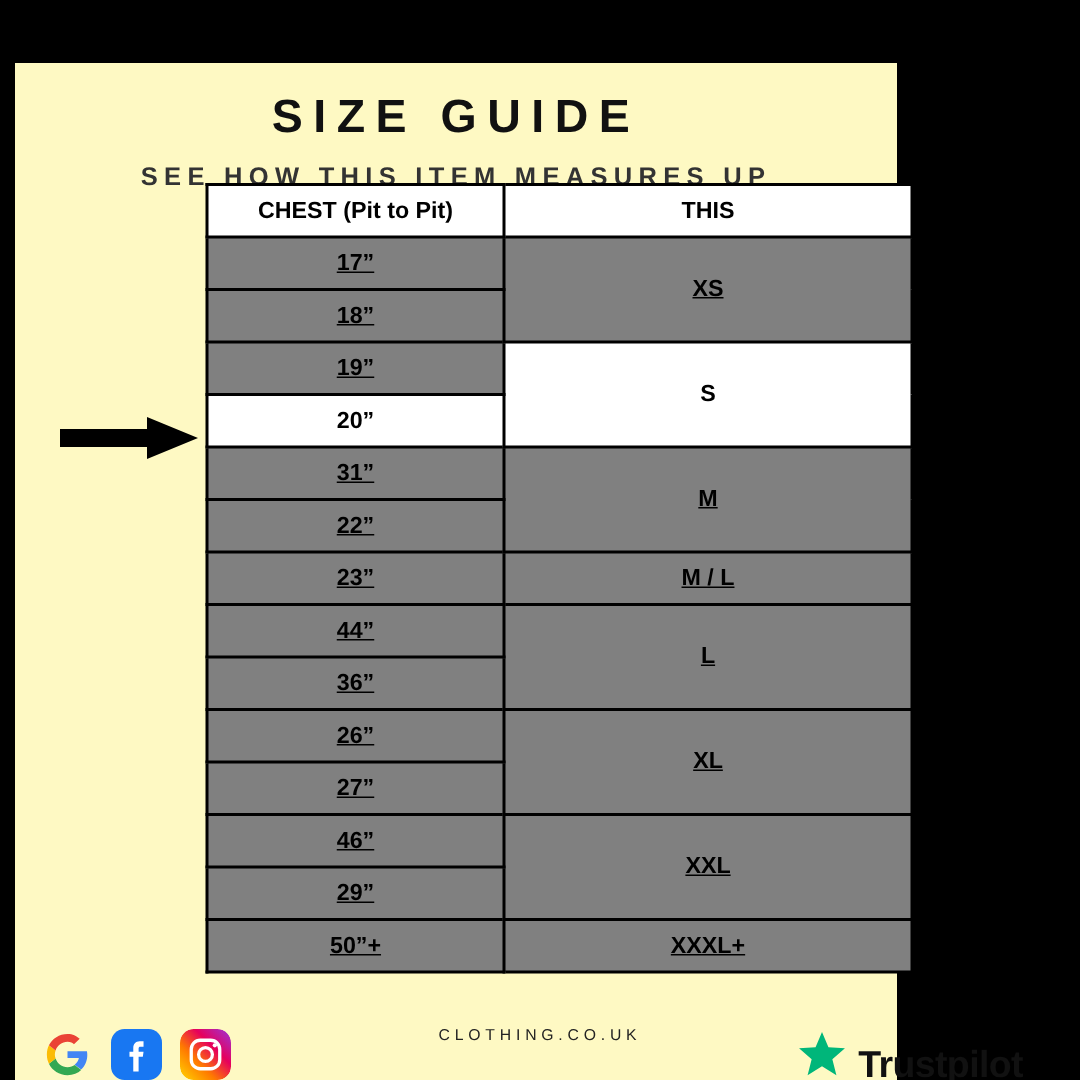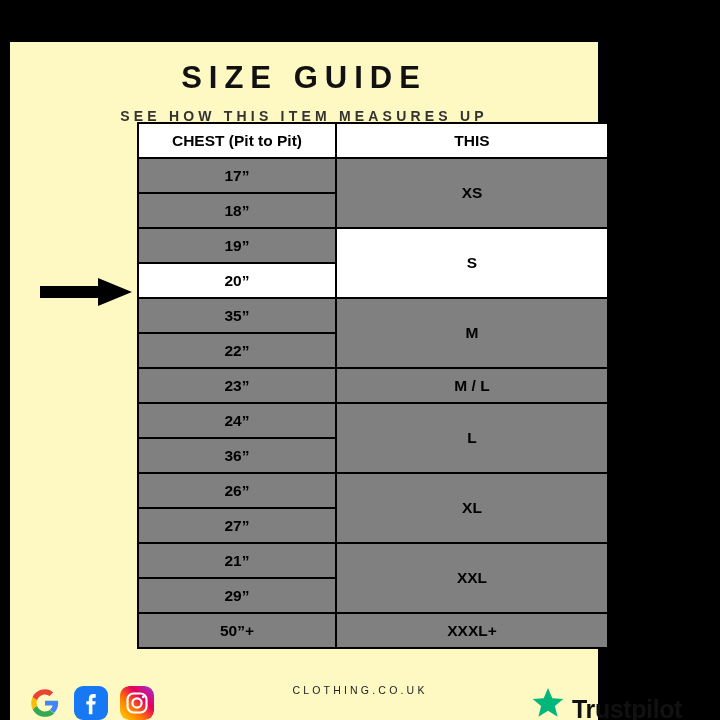--- a/index.html
+++ b/index.html
@@ -34,21 +34,21 @@
     text-align: center;
     font-size: 31px;
     font-weight: bold;
     letter-spacing: 7px;
     color: #111111;
     margin-top: 18px;
     font-family: "Liberation Sans", sans-serif;
   }
   .subtitle {
     text-align: center;
-    font-size: 14px;
+    font-size: 17px;
     font-weight: bold;
     letter-spacing: 4.2px;
     color: #333333;
     margin-top: 12px;
   }
   .table-wrap {
     position: absolute;
     left: 115px;
     top: 80px;
     width: 470px;
@@ -69,21 +69,21 @@
     height: 35px;
     box-sizing: border-box;
   }
   th.hdr-chest, th.hdr-size {
     background: #ffffff;
     font-size: 16.5px;
     height: 40px;
   }
   col.c-chest { width: 198px; }
   col.c-size { width: 272px; }
-  td.grey { background: #808080; }
+  td.grey { background: #808080; text-decoration: underline; }
   td.white { background: #ffffff; }
   td.size-cell {
     font-size: 17px;
   }
   .arrow {
     position: absolute;
     left: 30px;
     top: 236px;
     width: 92px;
     height: 28px;
@@ -181,50 +181,50 @@
 
           <tr>
             <td class="grey">19”</td>
             <td class="white size-cell" rowspan="2">S</td>
           </tr>
           <tr>
             <td class="white">20”</td>
           </tr>
 
           <tr>
-            <td class="grey">35”</td>
+            <td class="grey">31”</td>
             <td class="grey size-cell" rowspan="2">M</td>
           </tr>
           <tr>
             <td class="grey">22”</td>
           </tr>
 
           <tr>
             <td class="grey">23”</td>
             <td class="grey size-cell">M / L</td>
           </tr>
 
           <tr>
-            <td class="grey">24”</td>
+            <td class="grey">44”</td>
             <td class="grey size-cell" rowspan="2">L</td>
           </tr>
           <tr>
             <td class="grey">36”</td>
           </tr>
 
           <tr>
             <td class="grey">26”</td>
             <td class="grey size-cell" rowspan="2">XL</td>
           </tr>
           <tr>
             <td class="grey">27”</td>
           </tr>
 
           <tr>
-            <td class="grey">21”</td>
+            <td class="grey">46”</td>
             <td class="grey size-cell" rowspan="2">XXL</td>
           </tr>
           <tr>
             <td class="grey">29”</td>
           </tr>
 
           <tr>
             <td class="grey">50”+</td>
             <td class="grey size-cell">XXXL+</td>
           </tr>

